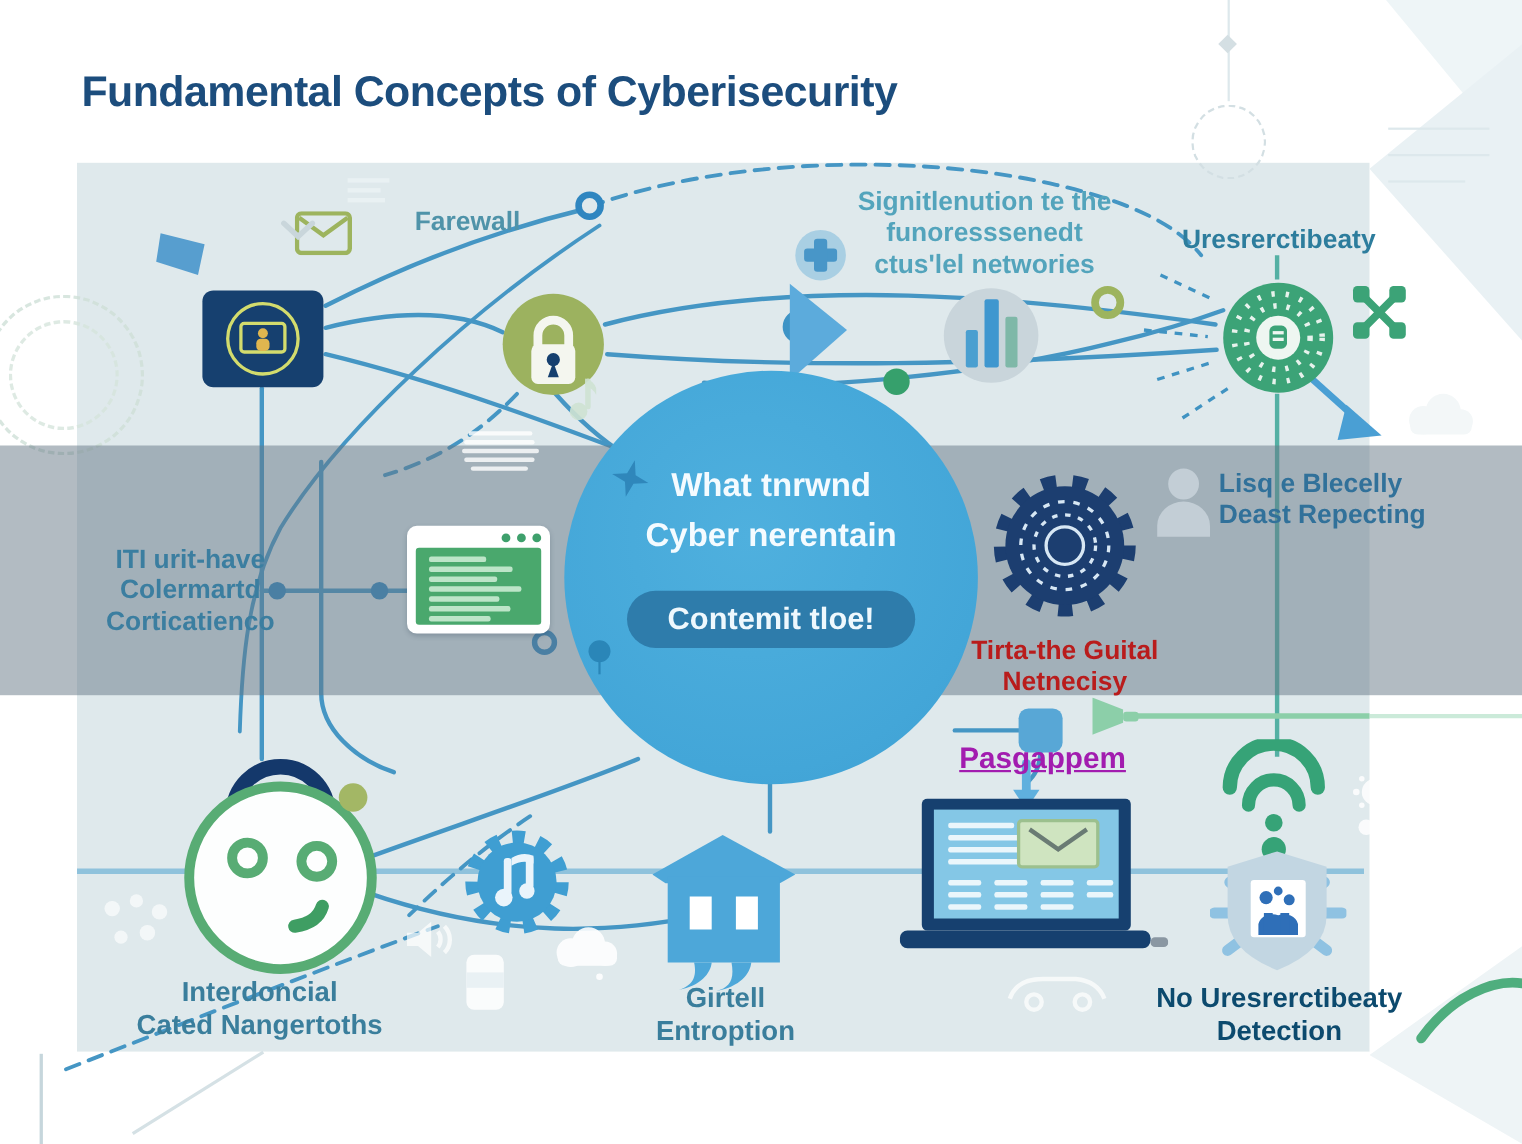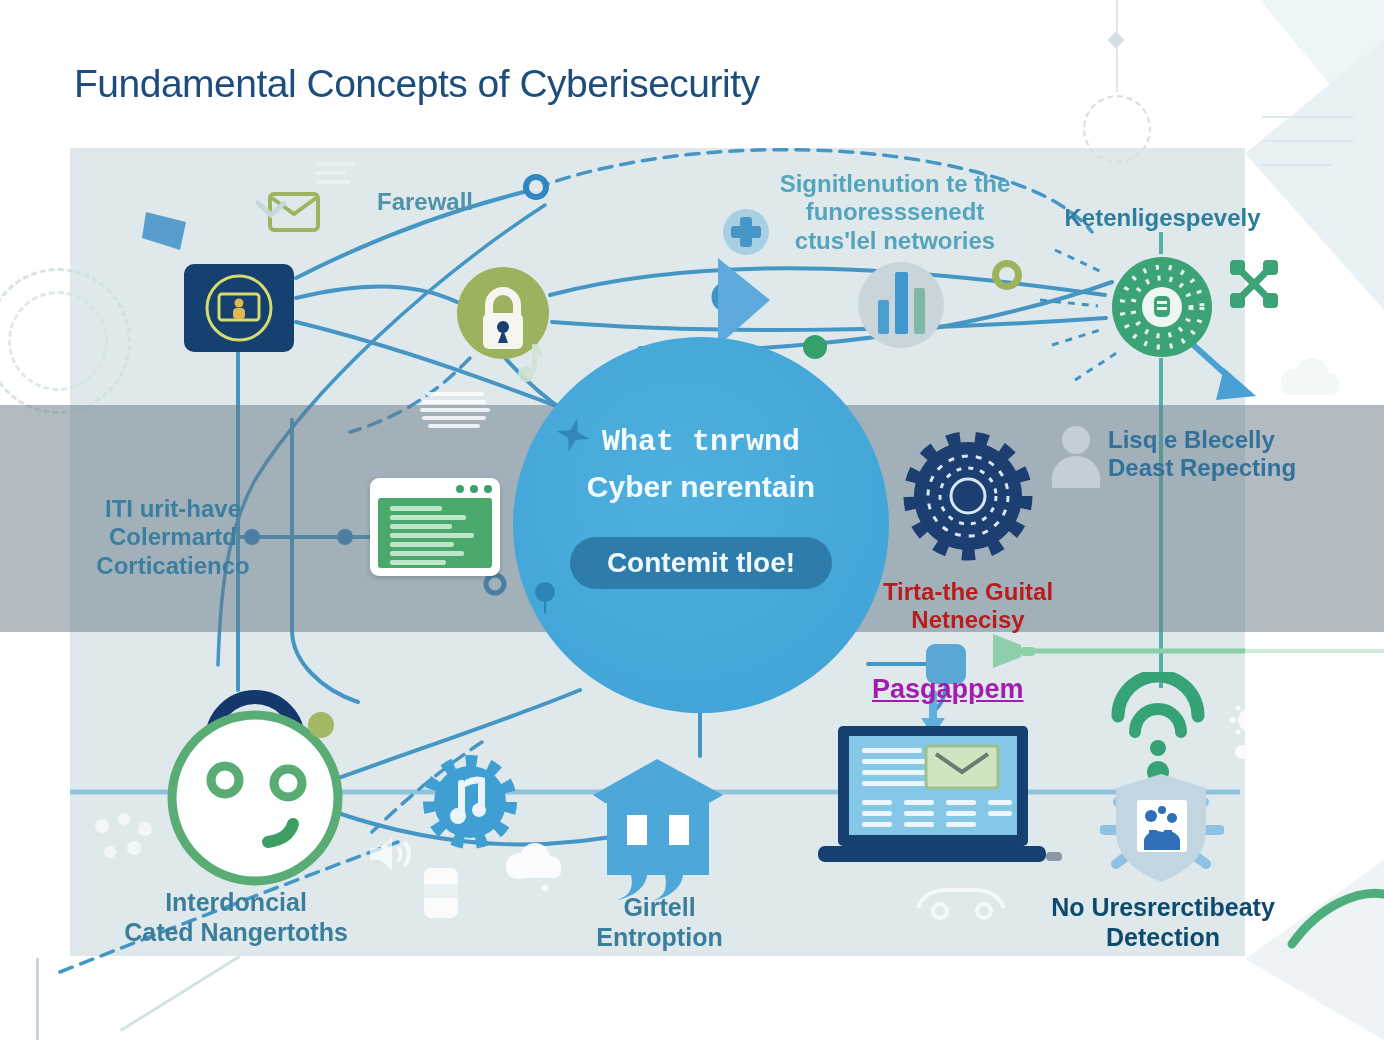--- a/index.html
+++ b/index.html
@@ -12,25 +12,25 @@
   #lines{z-index:10;}
   #band{z-index:20;}
   .icon{z-index:30;}
   .lbl{z-index:40;font-weight:700;line-height:1.18;}
   .center{text-align:center;}
   .lbl span{display:block;}
   
   #panel{left:70px;top:148px;width:1175px;height:808px;background:#dfe9ec;}
   #band{left:0;top:405px;width:1384px;height:227px;background:rgba(101,119,134,0.5);}
   
-  #title{left:74px;top:62px;font-size:39px;font-weight:400;color:#1c4d7d;letter-spacing:-0.5px;z-index:40;}
+  #title{left:74px;top:62px;font-size:39px;font-weight:700;color:#1c4d7d;letter-spacing:-0.5px;z-index:40;}
   
   #bubble{left:513px;top:337px;width:376px;height:376px;border-radius:50%;
           background:radial-gradient(circle at 45% 40%, #4fb0de 0%, #43a6d8 70%, #3f9fd2 100%);z-index:30;}
-  #bubble .t1{position:absolute;left:0;top:88px;width:100%;text-align:center;color:#f4fbff;font-size:30px;font-weight:700;font-family:Liberation Mono, monospace;}
+  #bubble .t1{position:absolute;left:0;top:88px;width:100%;text-align:center;color:#f4fbff;font-size:30px;font-weight:700;}
   #bubble .t2{position:absolute;left:0;top:133px;width:100%;text-align:center;color:#f4fbff;font-size:30px;font-weight:700;}
   #bubble-button{position:absolute;left:57px;top:200px;width:262px;height:52px;border-radius:26px;background:#2e7cab;
           color:#eef8fd;font-size:28px;font-weight:700;text-align:center;line-height:52px;}
   .b-star{position:absolute;left:43px;top:81px;opacity:.95;}
   .b-balloon{position:absolute;left:22px;top:245px;width:20px;height:20px;border-radius:50%;background:#2a86b8;}
   .b-balloon:after{content:"";position:absolute;left:9px;top:19px;width:2px;height:12px;background:#2a86b8;}
   
   #browser{left:370px;top:478px;width:130px;height:98px;background:#ffffff;border-radius:9px;
            box-shadow:0 2px 5px rgba(40,60,80,.25);z-index:30;}
   #browser .hd{position:absolute;left:0;top:0;width:100%;height:20px;}
@@ -448,21 +448,21 @@
   <div id="title" class="abs">Fundamental Concepts of Cyberisecurity</div>
 
   <div class="lbl abs center" style="left:325px;top:188px;width:200px;font-size:24px;color:#4f93a9;">Farewall</div>
 
   <div class="lbl abs center" style="left:762px;top:170px;width:266px;font-size:24px;color:#53a4bc;">
     <span>Signitlenution te the</span>
     <span>funoresssenedt</span>
     <span>ctus'lel networies</span>
   </div>
 
-  <div class="lbl abs center" style="left:1055px;top:204px;width:215px;font-size:24px;color:#2d7d9d;">Ketenligespevely</div>
+  <div class="lbl abs center" style="left:1055px;top:204px;width:215px;font-size:24px;color:#2d7d9d;">Uresrerctibeaty</div>
 
   <div class="lbl abs center" style="left:68px;top:495px;width:210px;font-size:24px;color:#3b7ea0;">
     <span>ITI urit-have</span>
     <span>Colermartd</span>
     <span>Corticatienco</span>
   </div>
 
   <div class="lbl abs" style="left:1108px;top:426px;width:230px;font-size:24px;color:#31719a;">
     <span>Lisq e Blecelly</span>
     <span>Deast Repecting</span>

